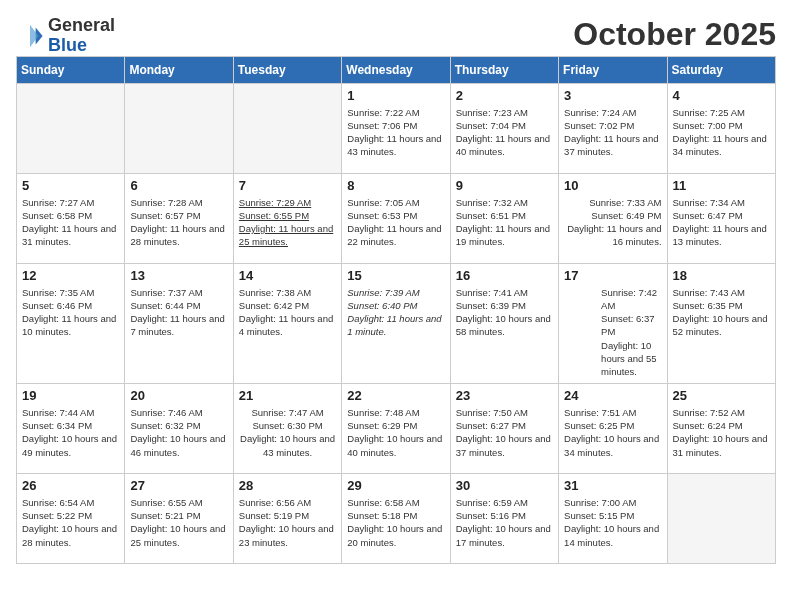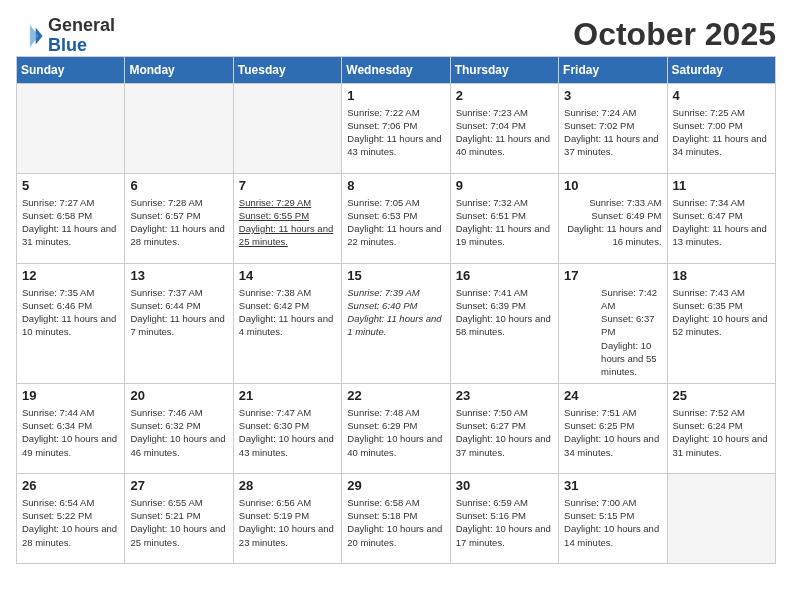--- a/index.html
+++ b/index.html
@@ -241,21 +241,21 @@
 Daylight: 10 hours and 49 minutes.</div>
         </td>
         <td>
           <div class="day-number">20</div>
           <div class="day-info" style="white-space: pre-line;">Sunrise: 7:46 AM
 Sunset: 6:32 PM
 Daylight: 10 hours and 46 minutes.</div>
         </td>
         <td>
           <div class="day-number">21</div>
-          <div class="day-info" style="white-space: pre-line;">Sunrise: 7:47 AM
+          <div class="day-info" style="white-space: pre-line; text-align: center;">Sunrise: 7:47 AM
 Sunset: 6:30 PM
 Daylight: 10 hours and 43 minutes.</div>
         </td>
         <td>
           <div class="day-number">22</div>
           <div class="day-info" style="white-space: pre-line;">Sunrise: 7:48 AM
 Sunset: 6:29 PM
 Daylight: 10 hours and 40 minutes.</div>
         </td>
         <td>

